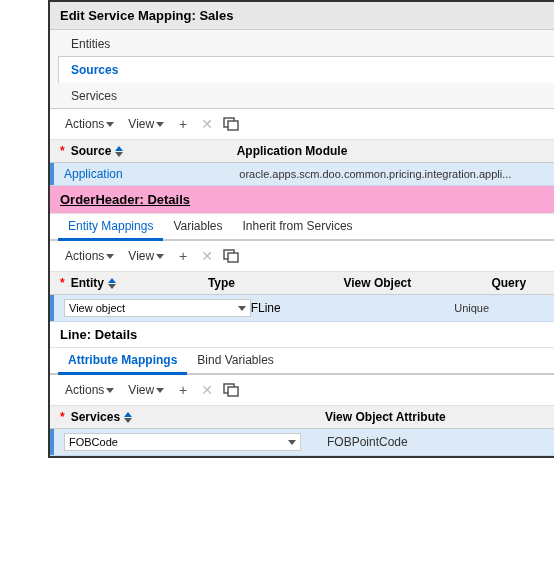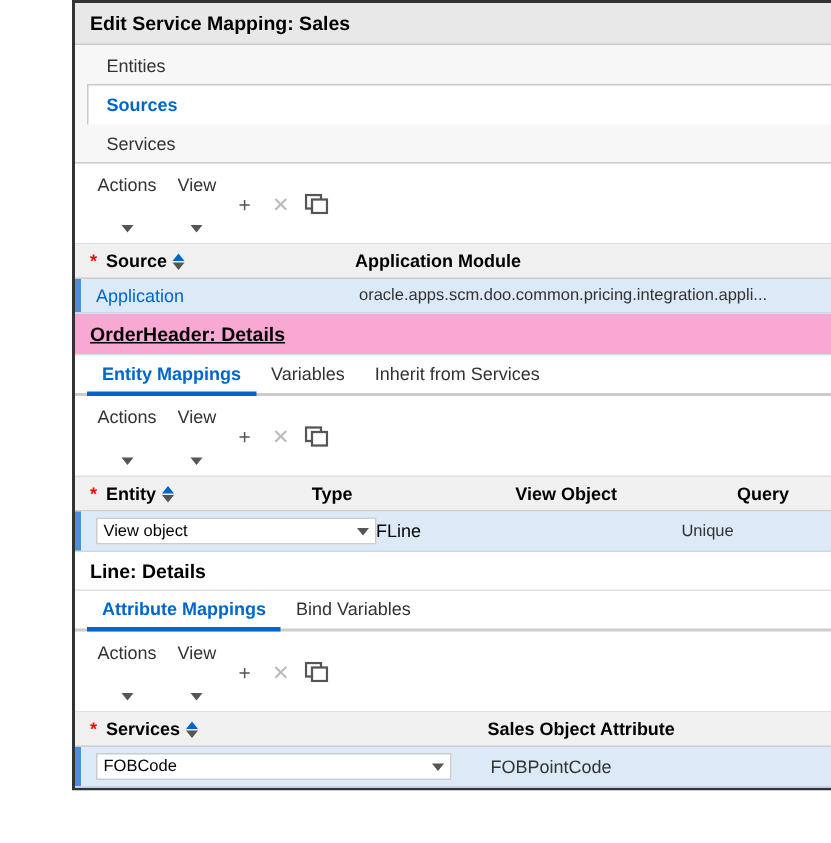--- a/index.html
+++ b/index.html
@@ -50,28 +50,27 @@
       display: flex;
       align-items: center;
       padding: 5px 10px;
       gap: 4px;
       border-bottom: 1px solid #e0e0e0;
     }
 
     .toolbar-btn {
       display: flex;
       align-items: center;
-      gap: 20px;
+      gap: 2px;
       padding: 2px 5px;
       cursor: pointer;
       font-size: 12px;
       background: none;
       border: none;
       color: #333;
-      flex-direction: column;
     }
 
     .toolbar-btn .arrow-down {
       width: 0; height: 0;
       border-left: 4px solid transparent;
       border-right: 4px solid transparent;
       border-top: 5px solid #555;
       display: inline-block;
     }
 
@@ -142,21 +141,21 @@
       cursor: pointer;
       font-size: 12px;
       color: #333;
       border-bottom: 3px solid transparent;
       margin-bottom: -2px;
     }
 
     .inner-tab.active {
       color: #0066cc;
       border-bottom-color: #0066cc;
-      font-weight: bold;
+      font-weight: normal;
     }
 
     .entity-table-header {
       display: flex;
       background: #f0f0f0;
       border-bottom: 1px solid #ccc;
       padding: 4px 10px;
       font-weight: bold;
       font-size: 12px;
       align-items: center;
@@ -432,21 +431,21 @@
   <div class="attr-table-header">
     <div class="col-attr">
       <span class="required-star">*</span>
       <span>Services</span>
       <div class="sort-icons">
         <div class="sort-up"></div>
         <div class="sort-down"></div>
       </div>
     </div>
     <div class="col-viewattr">
-      <span>Sales Object Attribute</span>
+      <span>View Object Attribute</span>
     </div>
   </div>
 
   <div class="attr-row row-with-bar">
     <div class="left-blue-bar"></div>
     <div class="col-attr">
       <div class="select-box" style="width:90%">
         <span>FOBCode</span>
         <span class="select-arrow"></span>
       </div>

